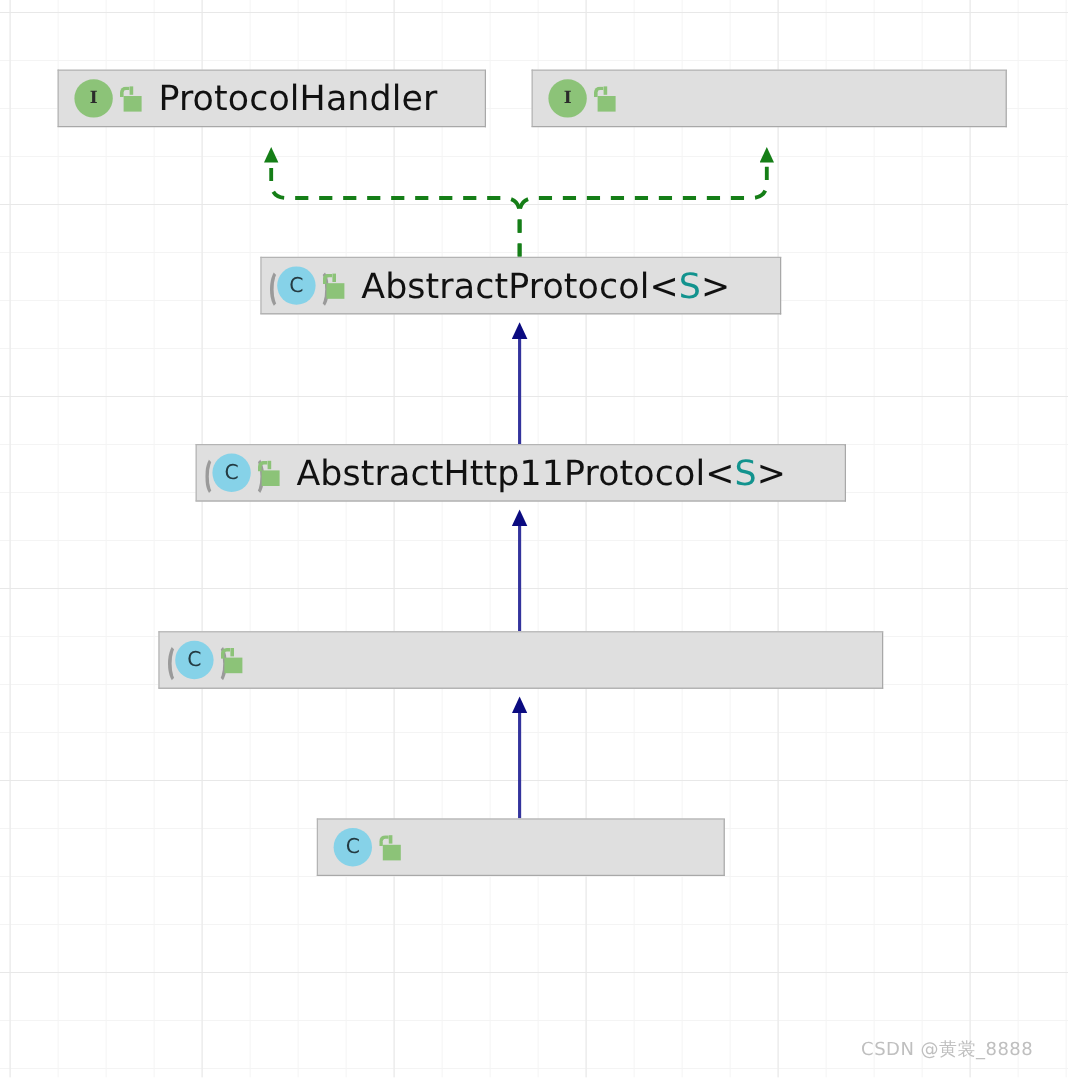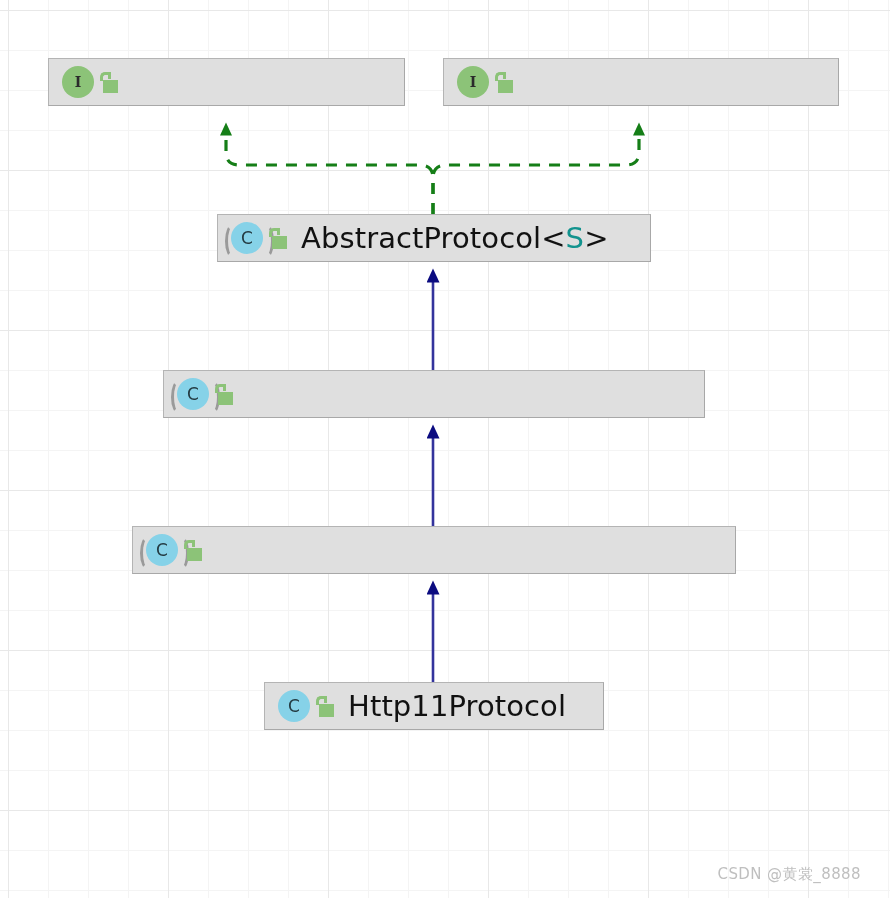--- a/index.html
+++ b/index.html
@@ -201,20 +201,21 @@
   </svg>
 
   <div class="node" style="left:48px; top:58px; width:357px;">
     <span class="type-icon iface">
       <span class="disc">I</span>
     </span>
     <span class="lock-icon">
       <span class="shackle"></span>
         <span class="body"></span>
     </span>
+    <span class="label">ProtocolHandler</span>
   </div>
 
   <div class="node" style="left:443px; top:58px; width:396px;">
     <span class="type-icon iface">
       <span class="disc">I</span>
     </span>
     <span class="lock-icon">
       <span class="shackle"></span>
         <span class="body"></span>
     </span>
@@ -238,20 +239,23 @@
   <div class="node" style="left:163px; top:370px; width:542px;">
     <span class="type-icon cls abstract">
       <span class="bracket left"></span>
       <span class="disc">C</span>
       <span class="bracket right"></span>
     </span>
     <span class="lock-icon">
       <span class="shackle"></span>
         <span class="body"></span>
     </span>
+    <span class="label">
+      <span>AbstractHttp11Protocol</span><span class="angle">&lt;</span><span class="generic">S</span><span class="angle">&gt;</span>
+    </span>
   </div>
 
   <div class="node" style="left:132px; top:526px; width:604px;">
     <span class="type-icon cls abstract">
       <span class="bracket left"></span>
       <span class="disc">C</span>
       <span class="bracket right"></span>
     </span>
     <span class="lock-icon">
       <span class="shackle"></span>
@@ -260,18 +264,17 @@
   </div>
 
   <div class="node" style="left:264px; top:682px; width:340px;">
     <span class="type-icon cls">
       <span class="disc">C</span>
     </span>
     <span class="lock-icon">
       <span class="shackle"></span>
         <span class="body"></span>
     </span>
-    <span class="label">Http11Protocol</span>
   </div>
 
   <div id="watermark">CSDN @黄裳_8888</div>
 
 </div>
 
 </body></html>

